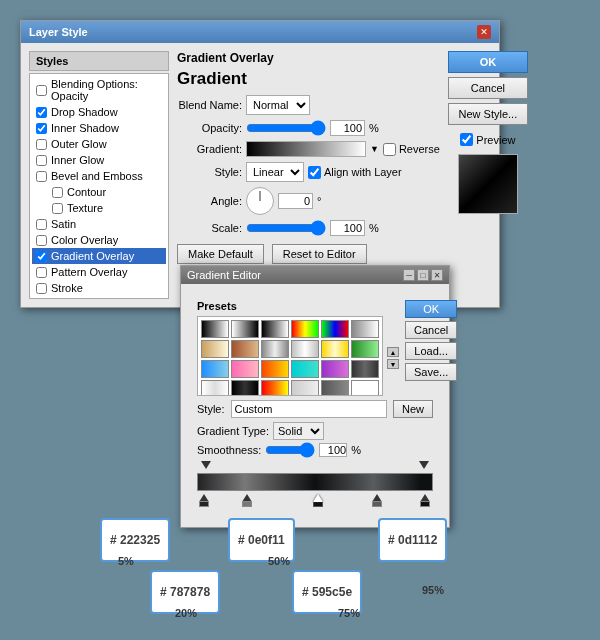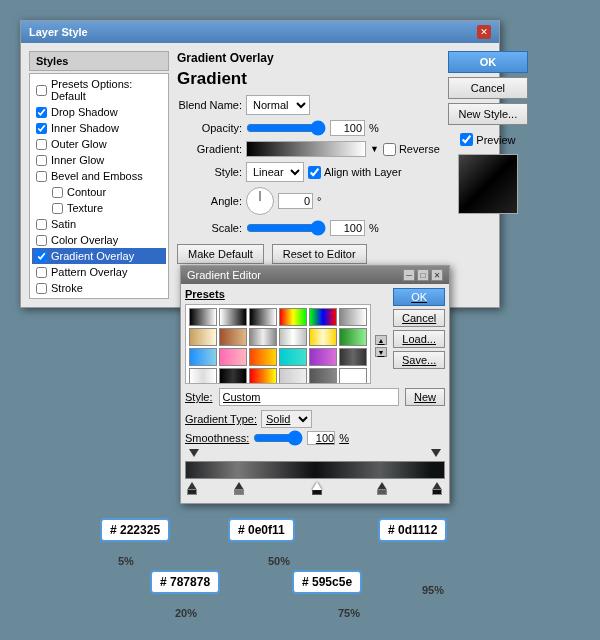--- a/index.html
+++ b/index.html
@@ -283,22 +283,21 @@
       border: 1px solid #888;
       background: #ccc;
       cursor: pointer;
       display: flex;
       align-items: center;
       justify-content: center;
       color: #333;
     }
 
     .ge-body {
-      padding: 4px;
-      text-decoration: underline;
+      padding: 16px;
     }
 
     .ge-section-header {
       font-size: 11px;
       font-weight: bold;
       margin-bottom: 4px;
     }
 
     .presets-grid {
       display: grid;
@@ -421,24 +420,24 @@
       height: 16px;
       position: relative;
     }
 
     
     .color-badge {
       position: absolute;
       background: white;
       border: 2px solid #5599dd;
       border-radius: 4px;
-      padding: 3px 8px;
+      padding: 13px 8px;
       font-size: 12px;
       font-weight: bold;
-      color: #000000;
+      color: #404040;
       white-space: nowrap;
       z-index: 20;
     }
 
     .pct-label {
       position: absolute;
       font-size: 11px;
       color: #333;
       font-weight: bold;
       z-index: 20;
@@ -459,21 +458,21 @@
     <button class="title-close-btn">✕</button>
   </div>
 
   <div class="dialog-body">
 
     <div class="styles-panel">
       <div class="styles-panel-header">Styles</div>
       <div class="styles-list">
         <div class="style-item">
           <input type="checkbox" style="">
-          <span>Presets Options: Default</span>
+          <span>Blending Options: Opacity</span>
         </div>
         <div class="style-item">
           <input type="checkbox" checked="" style="">
           <span>Drop Shadow</span>
         </div>
         <div class="style-item">
           <input type="checkbox" checked="" style="">
           <span>Inner Shadow</span>
         </div>
         <div class="style-item">

